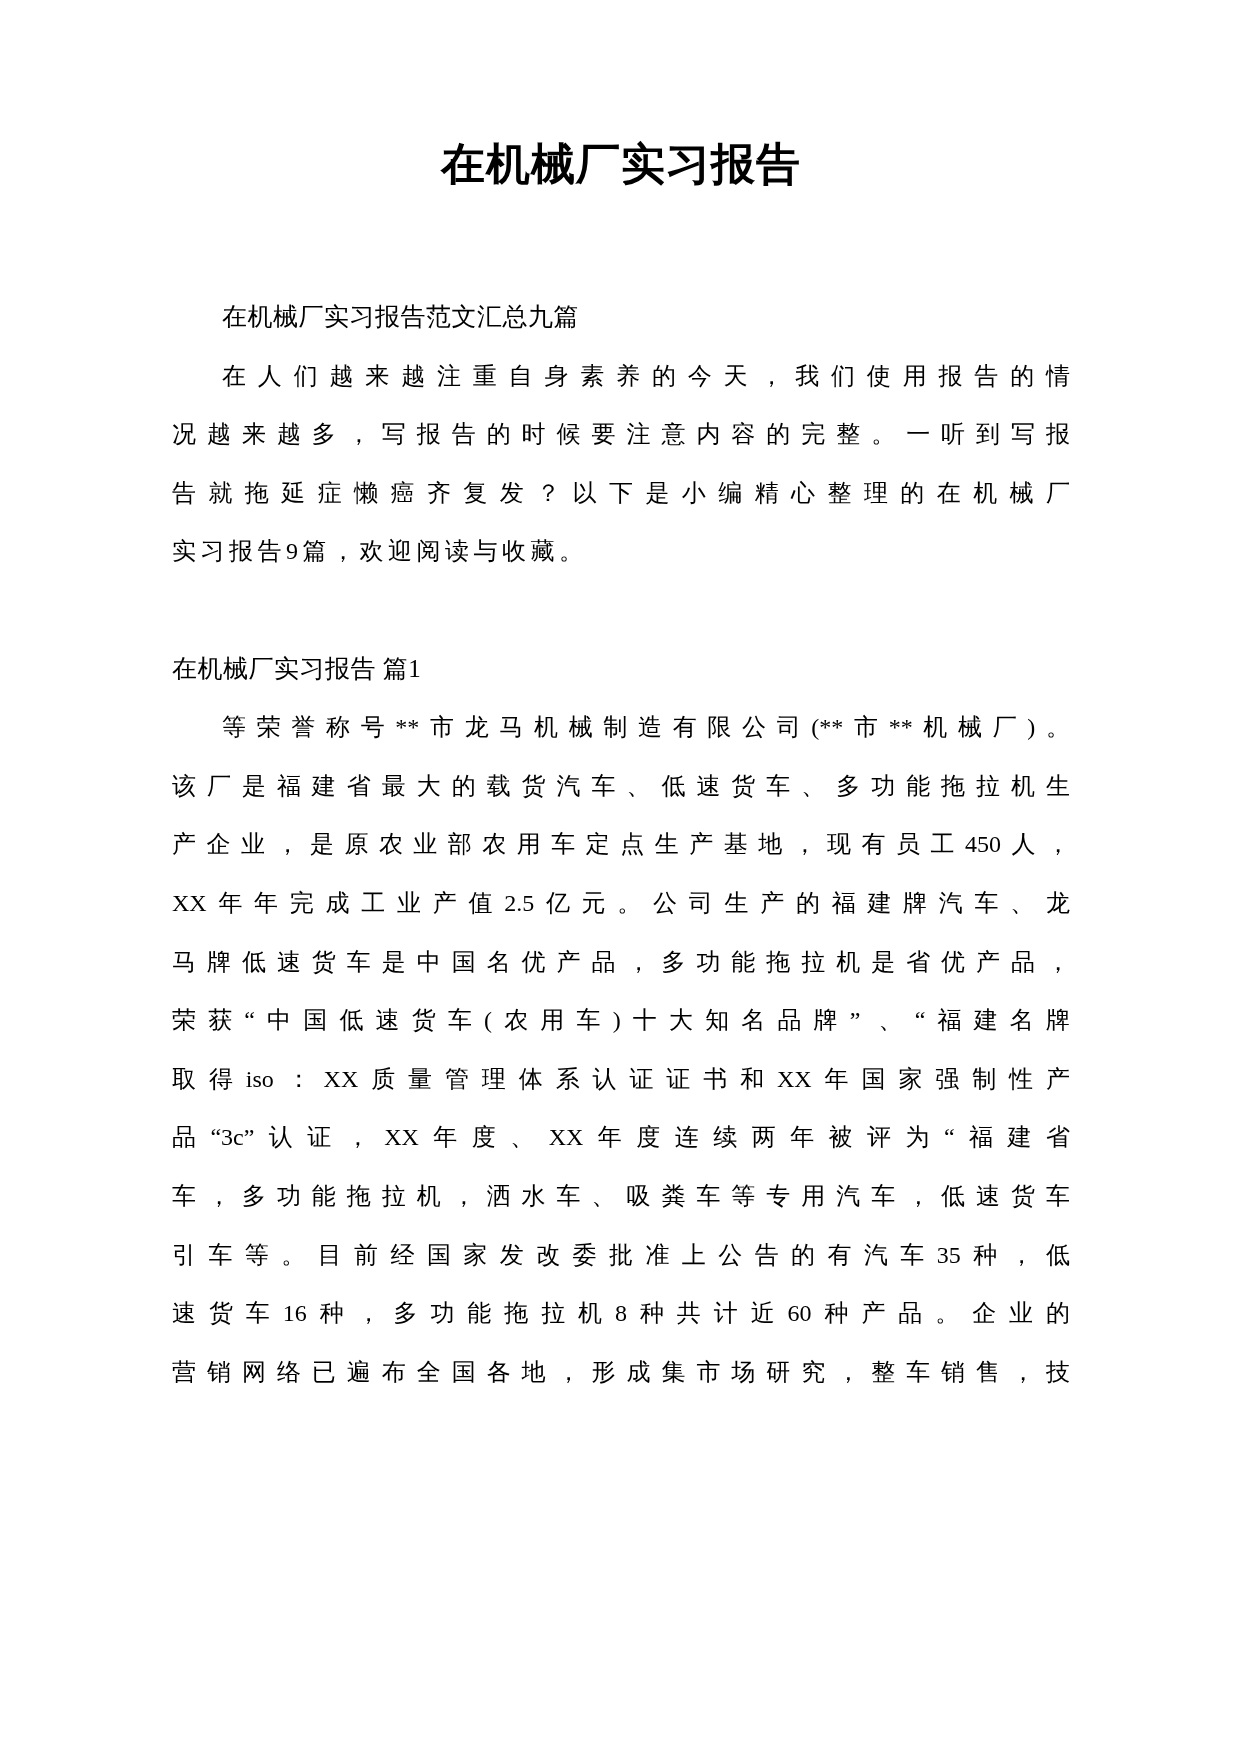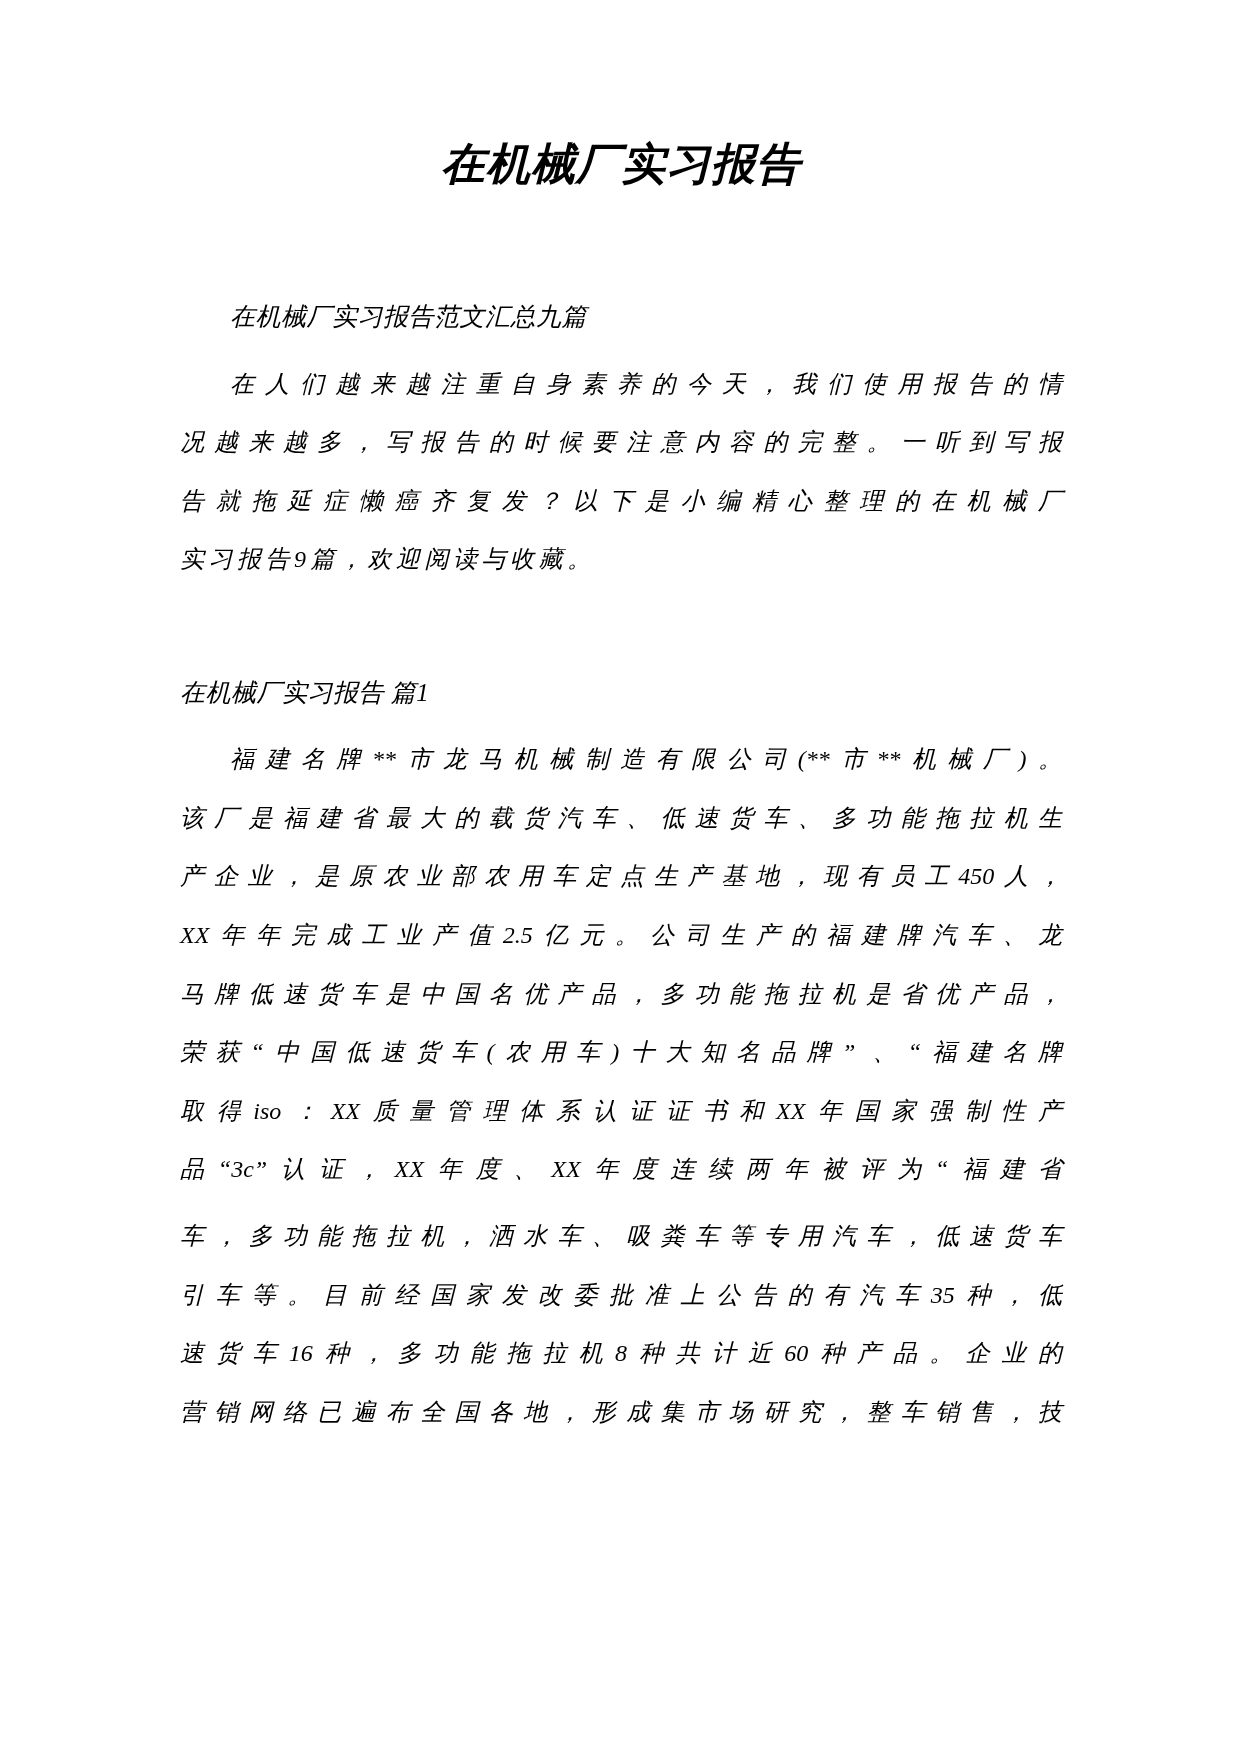--- a/index.html
+++ b/index.html
@@ -12,38 +12,37 @@
     background: #ffffff;
   }
   .page {
     position: relative;
     width: 1241px;
     height: 1466px;
     background: #ffffff;
     color: #000000;
     overflow: hidden;
     font-family: "Liberation Serif", "DejaVu Serif", serif;
-    font-style: italic;
   }
   .doc {
     position: absolute;
     left: 172px;
     top: 130px;
     width: 898px;
   }
   .title {
     margin: 0 0 88px 0;
     font-size: 44px;
     line-height: 70px;
     font-weight: bold;
     text-align: center;
     letter-spacing: 1px;
     font-family: "Liberation Serif", "DejaVu Serif", serif;
   }
-  .block { margin: 8px; padding: 0; }
+  .block { margin: 0; padding: 0; }
   .line {
     font-size: 24px;
     line-height: 58.6px;
     height: 58.6px;
     letter-spacing: 0;
     text-align: justify;
     text-align-last: justify;
     text-justify: inter-character;
     white-space: nowrap;
     overflow: visible;
@@ -76,21 +75,21 @@
           <div class="line indent">在人们越来越注重自身素养的今天，我们使用报告的情</div>
           <div class="line">况越来越多，写报告的时候要注意内容的完整。一听到写报</div>
           <div class="line">告就拖延症懒癌齐复发？以下是小编精心整理的在机械厂</div>
           <div class="line para-end">实习报告9篇，欢迎阅读与收藏。</div>
         </div>
         <div class="block spacer"></div>
         <div class="block heading small">
           <div class="line para-end">在机械厂实习报告 篇1</div>
         </div>
         <div class="block paragraph">
-          <div class="line indent">福建名牌**市龙马机械制造有限公司(**市**机械厂)。</div>
+          <div class="line indent">等荣誉称号**市龙马机械制造有限公司(**市**机械厂)。</div>
           <div class="line">该厂是福建省最大的载货汽车、低速货车、多功能拖拉机生</div>
           <div class="line">产企业，是原农业部农用车定点生产基地，现有员工450人，</div>
           <div class="line">XX年年完成工业产值2.5亿元。公司生产的福建牌汽车、龙</div>
           <div class="line">马牌低速货车是中国名优产品，多功能拖拉机是省优产品，</div>
           <div class="line">荣获“中国低速货车(农用车)十大知名品牌” 、“福建名牌</div>
           <div class="line">取得iso：XX质量管理体系认证证书和XX年国家强制性产</div>
           <div class="line">品“3c”认证，XX年度、XX年度连续两年被评为“福建省</div>
         </div>
         <div class="block paragraph">
           <div class="line">车，多功能拖拉机，洒水车、吸粪车等专用汽车，低速货车</div>

